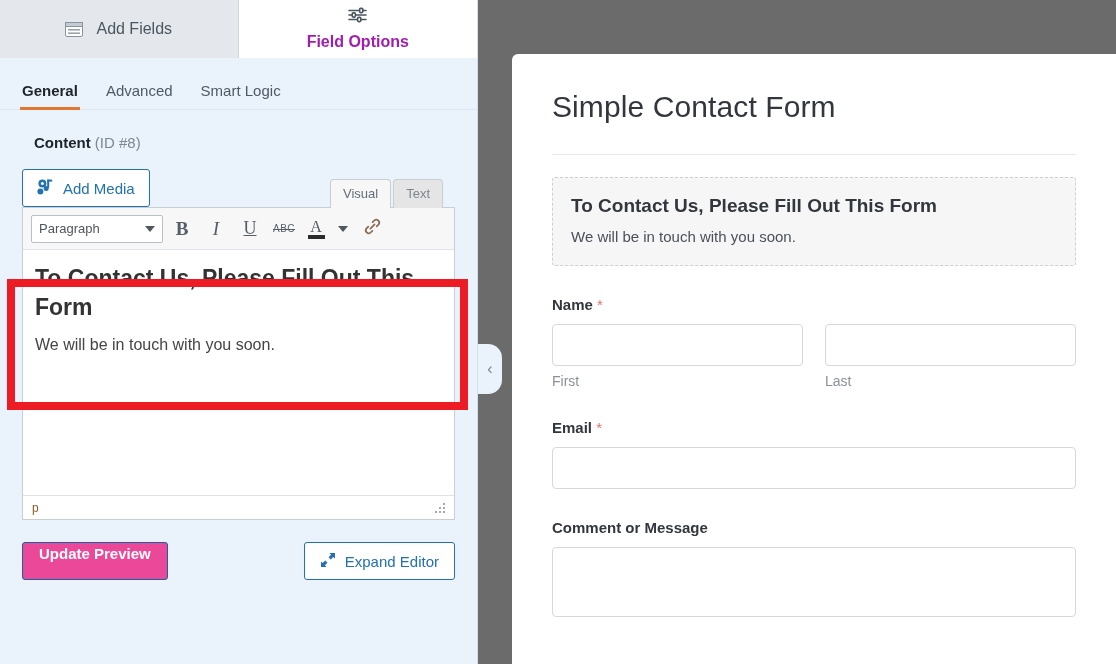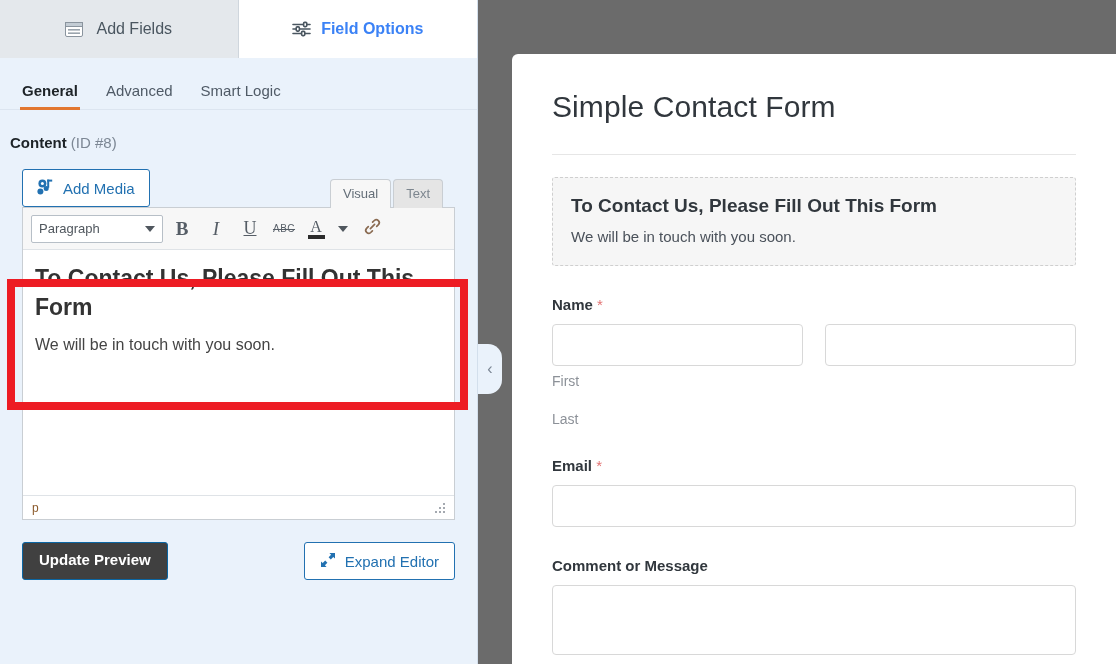--- a/index.html
+++ b/index.html
@@ -33,21 +33,22 @@
   }
   .tabbar-item.inactive {
     background: #e4e8ec;
     color: #4a5660;
     border-right: 1px solid #cfd6dd;
     gap: 13px;
   }
   .tabbar-item.active {
     background: #ffffff;
     font-weight: bold;
-    color: #3b82f6;
+    color: #a21caf;
+    flex-direction: column;
   }
   .tabbar-icon { display: inline-flex; align-items: center; }
 
   
   .subtabs {
     display: flex; align-items: flex-end; gap: 28px;
     height: 52px; padding: 0 22px;
     border-bottom: 1px solid #dce5f0;
     background: #eaf2fb;
   }
@@ -59,21 +60,21 @@
   }
   .subtab.active { color: #1d2327; font-weight: bold; }
   .subtab.active:after {
     content: ""; position: absolute;
     left: -2px; right: -2px; bottom: -1px; height: 3px;
     background: #e27730;
   }
 
   
   .content-label {
-    padding: 24px 22px 0 10px;
+    padding: 24px 22px 0 34px;
     font-size: 15px; color: #1d2327;
   }
   .content-label b { font-weight: bold; }
   .content-label .id { color: #7c8794; font-weight: normal; }
 
   
   .media-row {
     position: relative;
     margin: 18px 22px 0 22px;
     height: 38px;
@@ -172,22 +173,22 @@
     pointer-events: none;
     z-index: 5;
   }
 
   
   .bottom-row {
     display: flex; align-items: center; justify-content: space-between;
     margin: 22px 22px 0 22px;
   }
   .btn-primary {
-    height: 38px; padding: 8px 16px;
-    background: #404040;
+    height: 38px; padding: 2px 16px;
+    background: #ec4899;
     border: 1px solid #0b66a3; border-radius: 3px;
     color: #ffffff; font-size: 15px; font-weight: bold;
     cursor: pointer;
   }
   .btn-outline {
     display: inline-flex; align-items: center; gap: 9px;
     height: 38px; padding: 0 15px;
     background: #ffffff;
     border: 1px solid #2271b1; border-radius: 3px;
     color: #2271b1; font-size: 15px;
@@ -245,21 +246,21 @@
   }
   .req { color: #e27272; font-weight: normal; }
   .input-row { display: flex; gap: 22px; }
   .tinput {
     height: 42px;
     border: 1px solid #d8d8d8; border-radius: 4px;
     background: #ffffff;
   }
   .tinput.half { flex: 1 1 0; }
   .tinput.full { width: 100%; }
-  .sublabels { display: flex; gap: 22px; margin-top: 7px; flex-direction: column; }
+  .sublabels { display: flex; gap: 22px; margin-top: 7px; }
   .sublabel { flex: 1 1 0; font-size: 14px; color: #8c9198; }
   .tarea {
     width: 100%; height: 70px;
     border: 1px solid #d8d8d8; border-radius: 4px;
     background: #ffffff;
   }
 </style>
 </head>
 <body>
 

